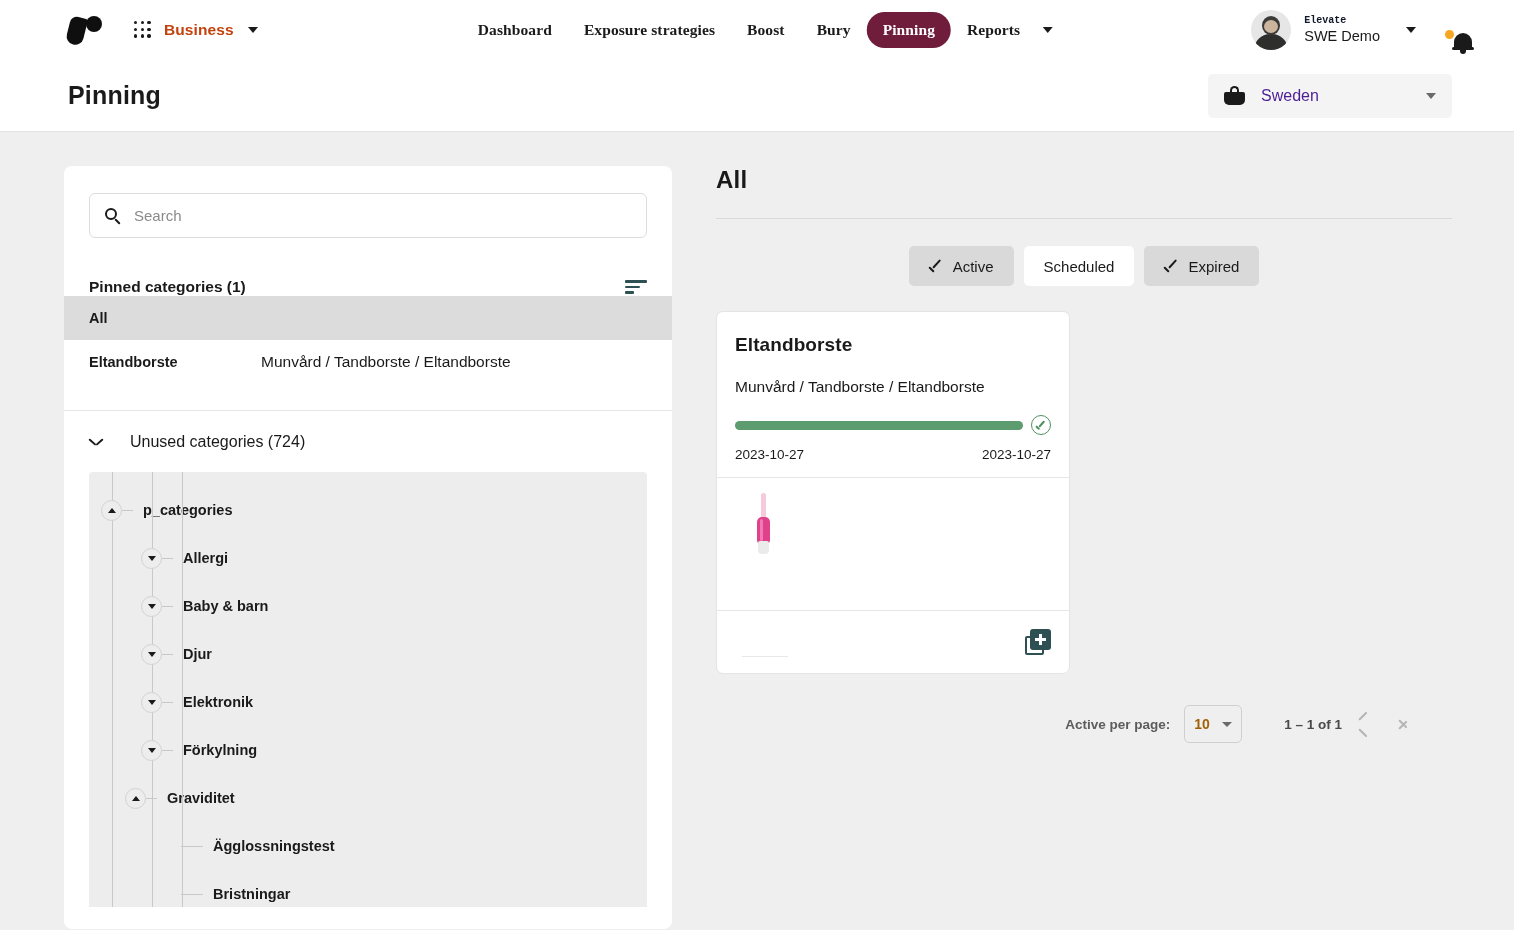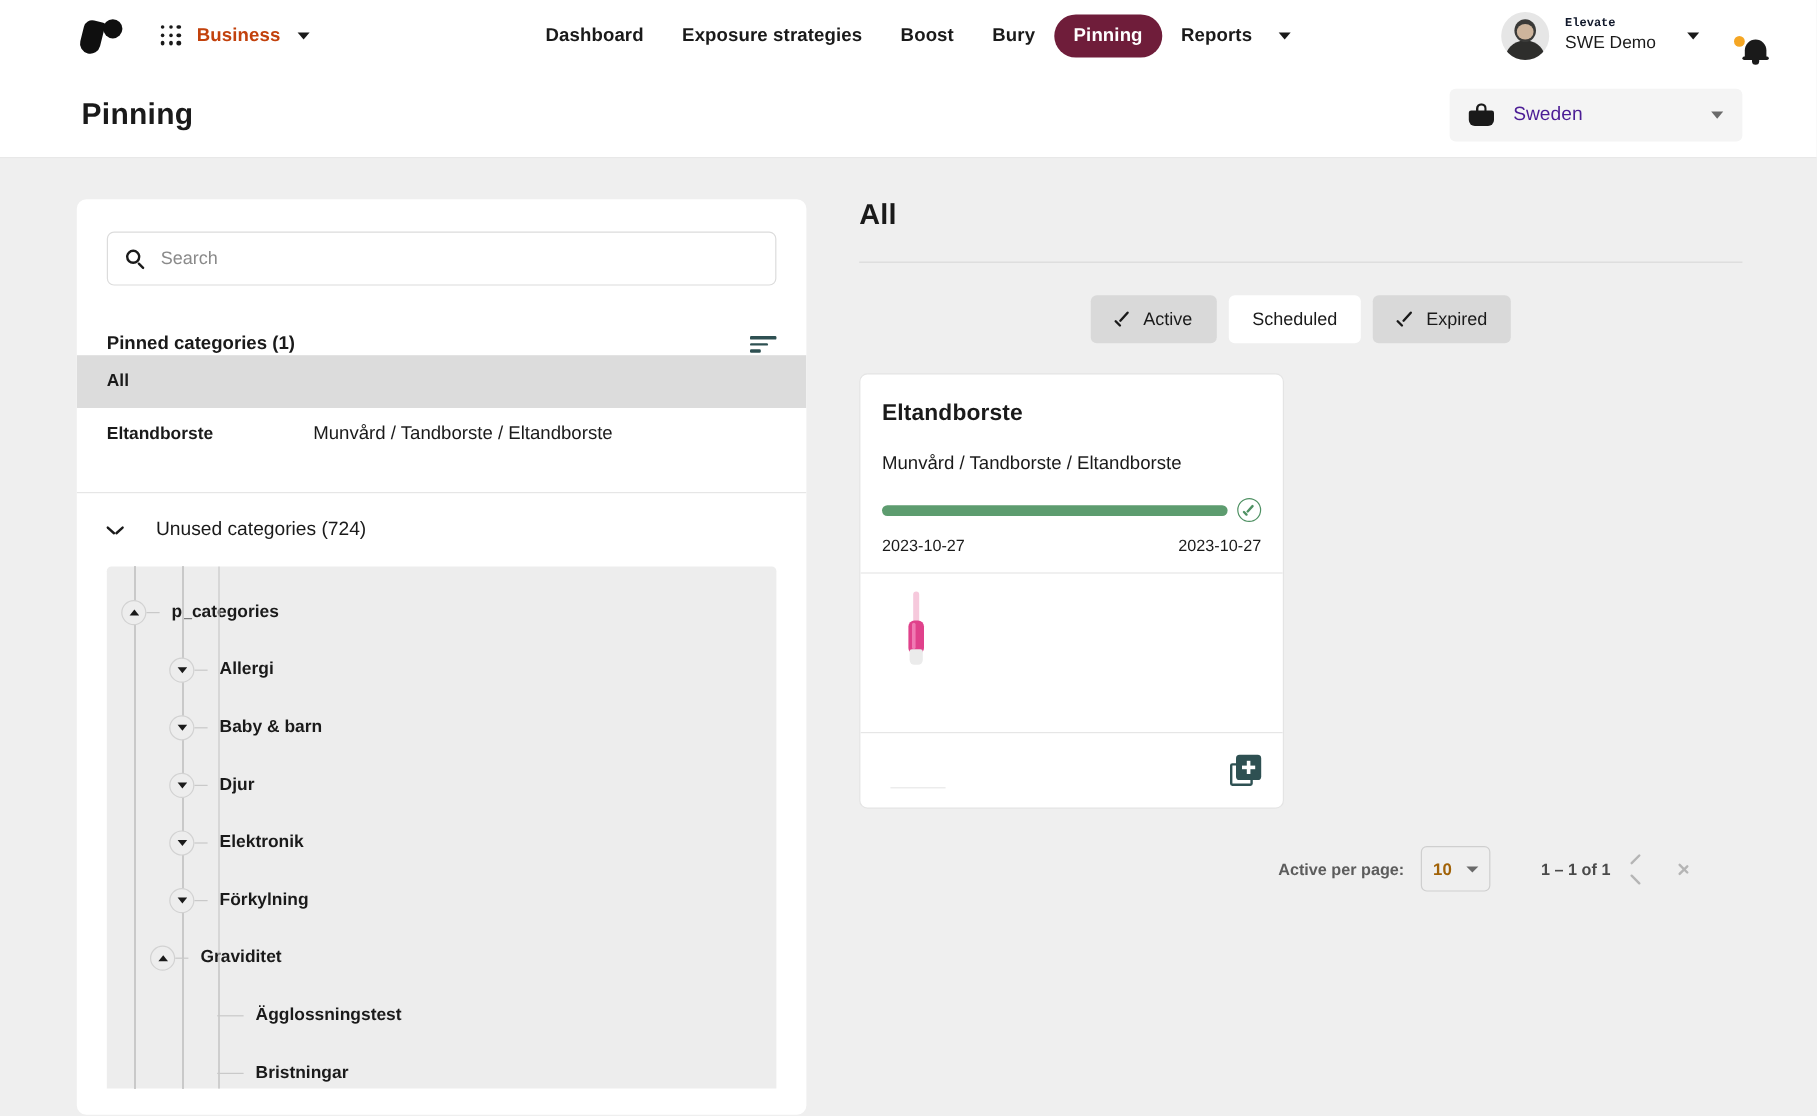--- a/index.html
+++ b/index.html
@@ -40,21 +40,21 @@
   .appswitch .label {
     margin-left: 12px; font-size: 15.5px; font-weight: 600; color: #c2410c; letter-spacing: .1px;
   }
   .caret {
     width: 0; height: 0; border-left: 5.5px solid transparent; border-right: 5.5px solid transparent;
     border-top: 6px solid #1a1a1a; margin-left: 14px;
   }
 
   .mainnav {
     position: absolute; left: 50%; transform: translateX(-50%);
-    display: flex; align-items: center; gap: 0;
+    display: flex; align-items: center; gap: 0; font-family: Liberation Serif, serif;
   }
   .mainnav a {
     font-size: 15.5px; font-weight: 600; color: #1a1a1a; text-decoration: none;
     padding: 9px 16px; border-radius: 20px; letter-spacing: .1px; white-space: nowrap;
   }
   .mainnav a.active { background: #6f1d3a; color: #fff; }
   .nav-reports { display: flex; align-items: center; }
   .nav-reports .caret { margin-left: 6px; }
 
   .topright {

